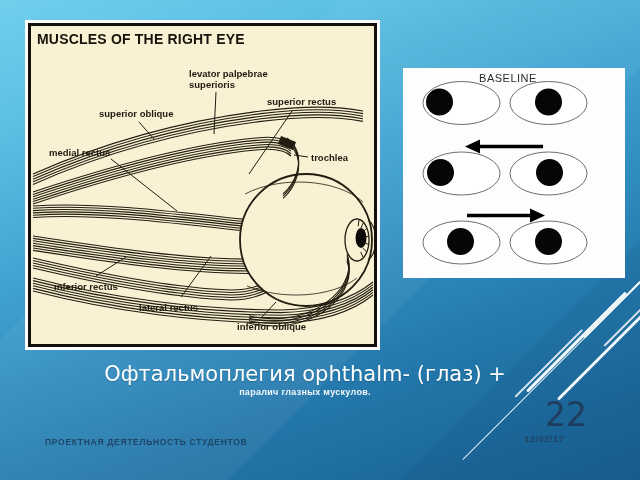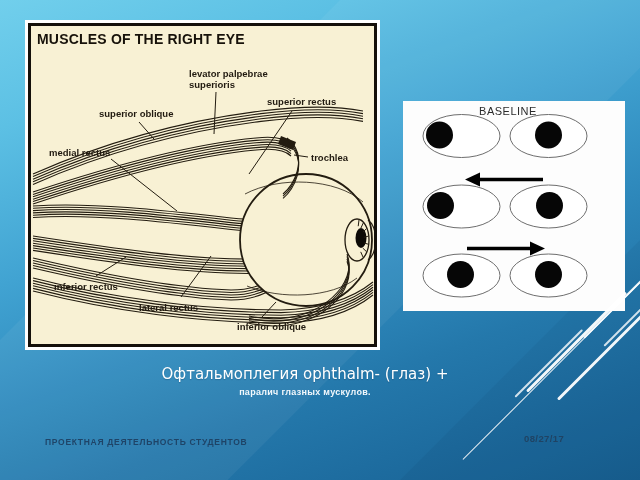--- a/index.html
+++ b/index.html
@@ -11,26 +11,26 @@
   .band{position:absolute;background:rgba(255,255,255,0.05);transform:rotate(-45deg);transform-origin:0 0;pointer-events:none;}
   .band1{width:1000px;height:260px;left:-180px;top:520px;}
   .band2{width:1000px;height:180px;left:60px;top:820px;background:rgba(0,30,60,0.06);}
 
   
   .diagram-panel{position:absolute;left:25px;top:20px;width:355px;height:330px;background:#fff;padding:3px;box-sizing:border-box;}
   .diagram-inner{width:100%;height:100%;border:3px solid #14100a;background:#f8f1d4;box-sizing:border-box;position:relative;}
   .diagram-inner svg{position:absolute;left:0;top:0;}
 
   
-  .baseline-panel{position:absolute;left:403px;top:101px;width:222px;height:210px;background:#fdfdfd;}
+  .baseline-panel{position:absolute;left:403px;top:68px;width:222px;height:210px;background:#fdfdfd;}
   .baseline-panel svg{position:absolute;left:0;top:0;}
 
   
   .title-block{position:absolute;left:50px;top:362px;width:510px;text-align:center;color:#ffffff;}
-  .title-line{font-family:"DejaVu Sans","Liberation Sans",sans-serif;font-size:15px;line-height:25px;font-weight:400;text-shadow:0 1px 1px rgba(0,40,70,.25);}
+  .title-line{font-family:"DejaVu Sans","Liberation Sans",sans-serif;font-size:21px;line-height:25px;font-weight:400;text-shadow:0 1px 1px rgba(0,40,70,.25);}
   .subtitle{font-size:9px;font-weight:bold;margin-top:0;color:#f2f8fc;letter-spacing:.3px;}
   .footer-left{position:absolute;left:45px;top:437px;font-size:8.5px;font-weight:bold;letter-spacing:.7px;color:#1d3e60;opacity:.9;}
   .date{position:absolute;left:524px;top:433px;font-size:9.5px;font-weight:bold;letter-spacing:.4px;color:#20405f;opacity:.9;}
   .page-number{position:absolute;left:545px;top:398px;font-family:"DejaVu Sans","Liberation Sans",sans-serif;font-size:33px;color:#203c5c;line-height:1;}
 
   
   .dline{position:absolute;background:#fff;transform:rotate(-45deg);transform-origin:0 50%;border-radius:2px;}
 </style>
 </head>
 <body>
@@ -147,15 +147,16 @@
   <div class="dline" style="left:558px;top:398px;width:120px;height:3px;opacity:.95"></div>
   <div class="dline" style="left:515px;top:396px;width:95px;height:1.5px;opacity:.8"></div>
   <div class="dline" style="left:584px;top:337px;width:85px;height:2px;opacity:.9"></div>
   <div class="dline" style="left:604px;top:345px;width:70px;height:1.5px;opacity:.8"></div>
 
   <div class="title-block">
     <div class="title-line">Офтальмоплегия ophthalm- (глаз) +</div>
     <div class="subtitle">паралич глазных мускулов.</div>
   </div>
 
-  <div class="date">08/27/17</div>
+  <div class="page-number">22</div>
+  <div class="date">12/02/17</div>
   <div class="footer-left">ПРОЕКТНАЯ ДЕЯТЕЛЬНОСТЬ СТУДЕНТОВ</div>
 </div>
 
 </body></html>

